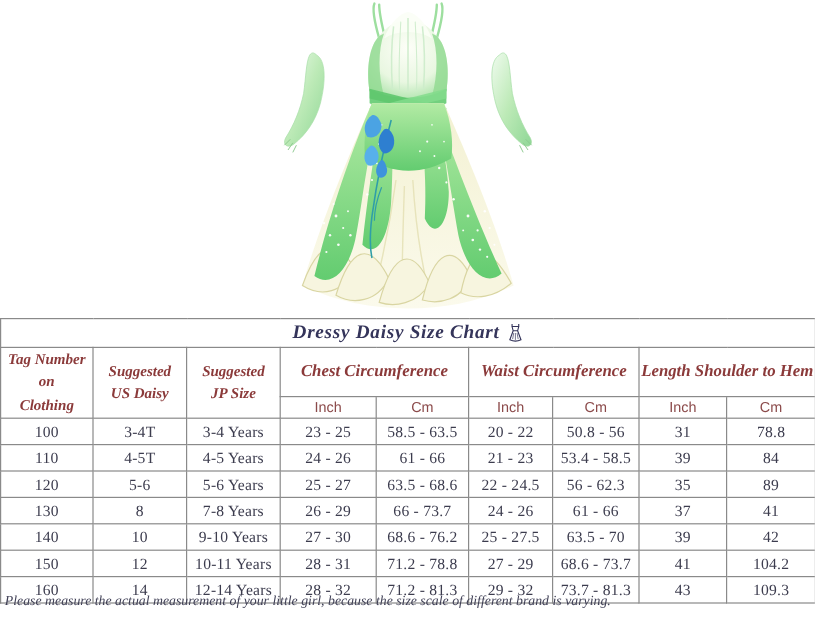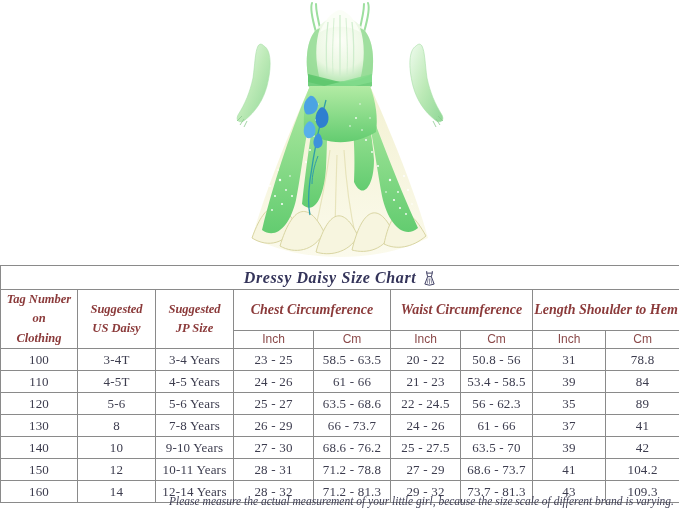--- a/index.html
+++ b/index.html
@@ -39,21 +39,21 @@
   tr.subheader-row th{
     height:14px;font-size:12px;font-weight:normal;color:#8b4a4a;
     font-family:"Liberation Sans",sans-serif;
   }
   tbody td{
     height:21px;font-size:13px;color:#3c3c4e;letter-spacing:.2px;
   }
   
   .footnotes{
     position:absolute;left:4px;top:493px;width:670px;
-    font-style:italic;color:#3f3f55;font-size:11.5px;line-height:17px;text-align:right;
+    font-style:italic;color:#3f3f55;font-size:11.5px;line-height:17px;
   }
   .footnotes p{margin:0;}
   .footnotes b{font-weight:bold;}
 </style>
 </head>
 <body>
 
 <div class="product-figure">
   <svg viewBox="0 0 240 265" width="240" height="265" xmlns="http://www.w3.org/2000/svg">
     <defs>

